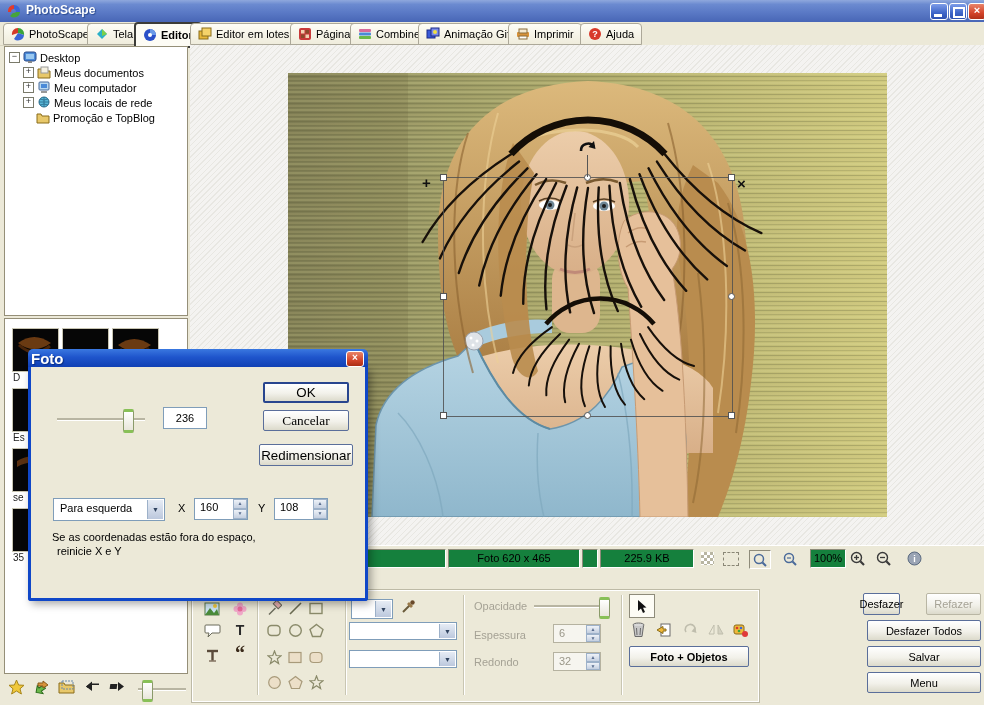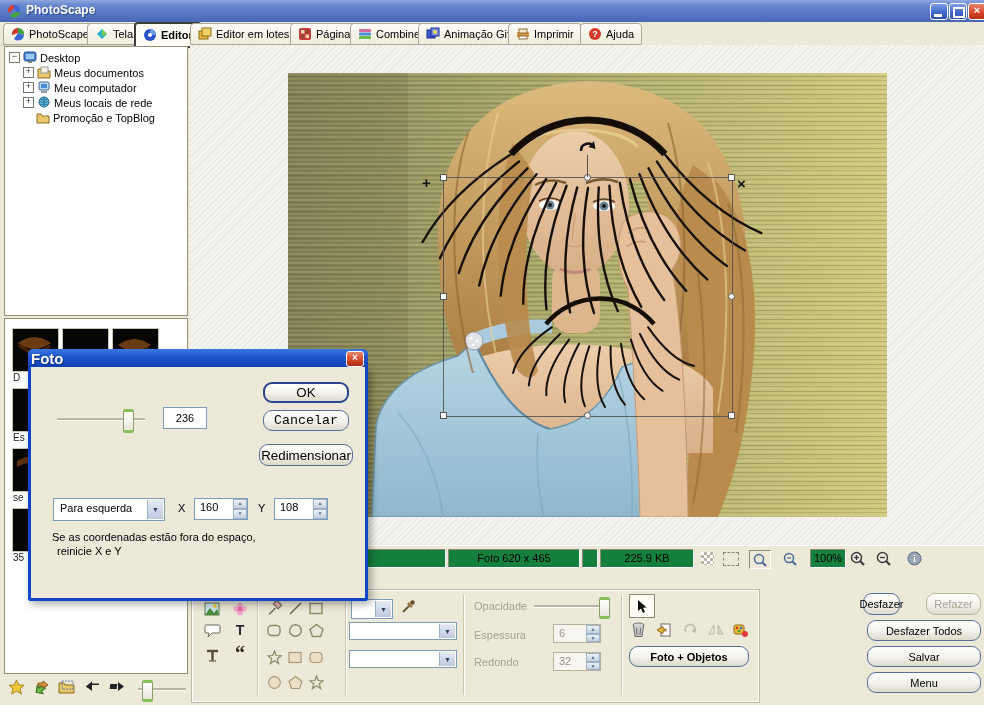--- a/index.html
+++ b/index.html
@@ -58,21 +58,21 @@
   .combobtn{position:absolute;right:1px;top:1px;bottom:1px;width:15px;
     background:linear-gradient(180deg,#e6ecf5,#bcc8dd);border-left:1px solid #9db1c9;
     display:flex;align-items:center;justify-content:center;font-size:7px;color:#30435f;}
   .dimlabel{position:absolute;color:#a5a295;}
   .spin{position:absolute;height:17px;background:#f6f5ef;border:1px solid #b5b2a0;color:#9a9789;}
   .spin .v{position:absolute;left:5px;top:2px;}
   .spinbtns{position:absolute;right:0;top:0;bottom:0;width:14px;display:flex;flex-direction:column;}
   .spinbtns span{flex:1;font-size:5px;line-height:6px;text-align:center;color:#5a6e90;
     background:linear-gradient(180deg,#eef2f8,#c4cfe0);border:1px solid #9db1c9;}
   .xpbtn{position:absolute;background:linear-gradient(180deg,#ffffff,#f2f1ea 55%,#dcdacb);
-    border:1px solid #5a6e9a;border-radius:9px;text-align:center;display:flex;
+    border:1px solid #5a6e9a;border-radius:2px;text-align:center;display:flex;
     align-items:center;justify-content:center;}
   .xpbtn.disabled{color:#a5a295;border-color:#b9b6a4;}
   .rightbtns .xpbtn{font-size:11px;}
   
   .track{position:absolute;height:2px;background:#b8b5a2;border-bottom:1px solid #fff;}
   .sthumb{position:absolute;width:9px;height:18px;background:linear-gradient(180deg,#fff,#e8e6da);
     border:1px solid #8a9a6a;border-top:3px solid #88c057;border-bottom:3px solid #88c057;border-radius:2px;}
   .sthumb.h{width:9px;height:16px;}
   
   .dialog{left:28px;top:367px;width:334px;height:231px;z-index:50;
@@ -661,21 +661,21 @@
     <div class="dlgtitle">
       <span>Foto</span>
       <div class="dlgclose">×</div>
     </div>
 
     <div class="track" style="left:26px;top:51px;width:88px"></div>
     <div class="sthumb" style="left:92px;top:42px"></div>
     <div class="whitebox" style="left:132px;top:40px;width:42px;height:20px;text-align:center;line-height:20px">236</div>
 
     <button class="xpbtn" style="left:232px;top:15px;width:86px;height:21px;border:2px solid #28458e;font-family:inherit">OK</button>
-    <button class="xpbtn" style="left:232px;top:43px;width:86px;height:21px;font-family:Liberation Mono, monospace">Cancelar</button>
+    <button class="xpbtn" style="left:232px;top:43px;width:86px;height:21px;font-family:Liberation Serif, serif">Cancelar</button>
     <button class="xpbtn" style="left:228px;top:77px;width:94px;height:22px;font-family:inherit">Redimensionar</button>
 
     <div class="combo" style="left:22px;top:131px;width:110px;height:21px">
       <span style="position:absolute;left:6px;top:3px">Para esquerda</span>
       <div class="combobtn">▼</div>
     </div>
     <span class="abs" style="left:147px;top:135px">X</span>
     <div class="spin" style="left:163px;top:131px;width:52px;height:20px;background:#fff;border-color:#7f9db9;color:#000">
       <span class="v">160</span>
       <span class="spinbtns">

